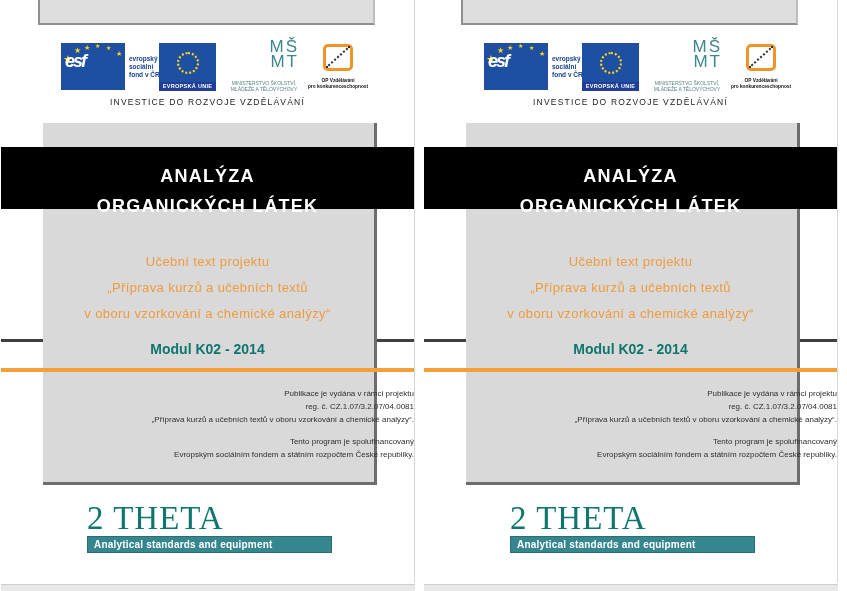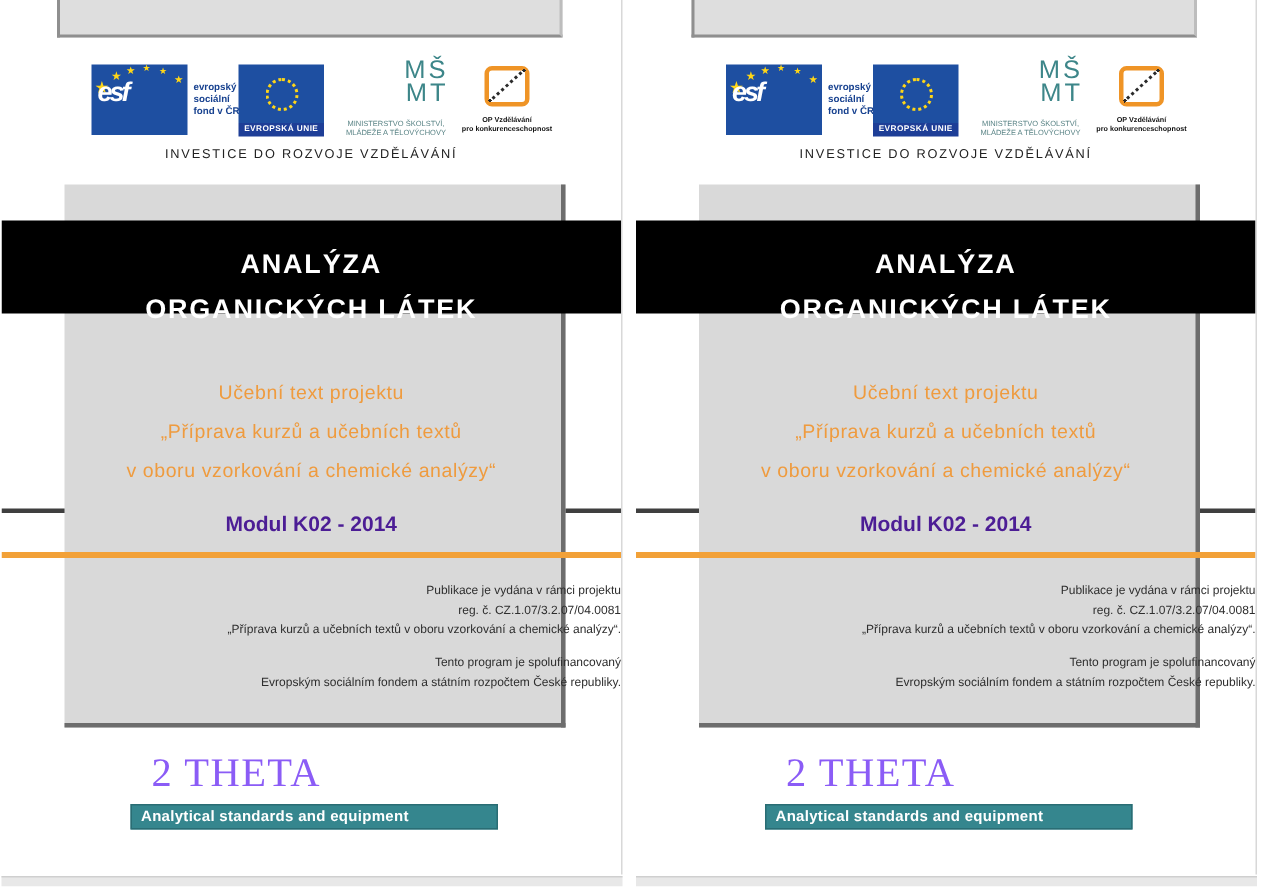--- a/index.html
+++ b/index.html
@@ -57,29 +57,29 @@
   .graybox{left:42px;top:123px;width:334px;height:362px;background:#D9D9D9;
            border-right:3px solid #6d6d6d;border-bottom:3px solid #6d6d6d;z-index:2;}
 
   .banner{left:0;right:0;top:147px;height:62px;background:#000000;z-index:3;text-align:center;
           color:#fff;font-weight:700;font-size:18px;letter-spacing:1.2px;padding-top:14px;line-height:30px;}
   .banner div{position:static;}
 
   .subtitle{left:0;right:0;top:249px;z-index:3;text-align:center;color:#EF9B3E;font-weight:400;
             font-size:13px;line-height:26px;letter-spacing:0.4px;}
   .subtitle div{position:static;}
-  .module{left:0;right:0;top:341px;z-index:3;text-align:center;color:#4c1d95;font-weight:700;font-size:14px;}
+  .module{left:0;right:0;top:341px;z-index:3;text-align:center;color:#0f766e;font-weight:700;font-size:14px;}
 
   .hline-orange{left:0;right:0;top:368px;height:4px;background:#F2A138;z-index:4;}
 
   .imprint{left:0;right:0;top:387px;z-index:3;text-align:right;color:#2e2e2e;font-size:8px;line-height:13px;}
   .imprint div{position:static;}
   .imprint-gap{height:9px;}
 
-  .theta{left:100px;top:500px;font-family:"Liberation Serif",serif;font-size:27px;color:#8b5cf6;letter-spacing:1px;}
+  .theta{left:86px;top:500px;font-family:"Liberation Serif",serif;font-size:33px;color:#0f766e;letter-spacing:1px;}
   .theta-bar{left:86px;top:536px;width:245px;height:17px;background:#35868E;border:1px solid #2a6d74;
              color:#fff;font-weight:700;font-size:10px;line-height:15px;padding-left:6px;letter-spacing:0.2px;}
 </style>
 </head>
 <body>
 
 <div class="stage">
   <div class="pages" id="pages-row">
   <div class="page-col">
     <div class="page">

